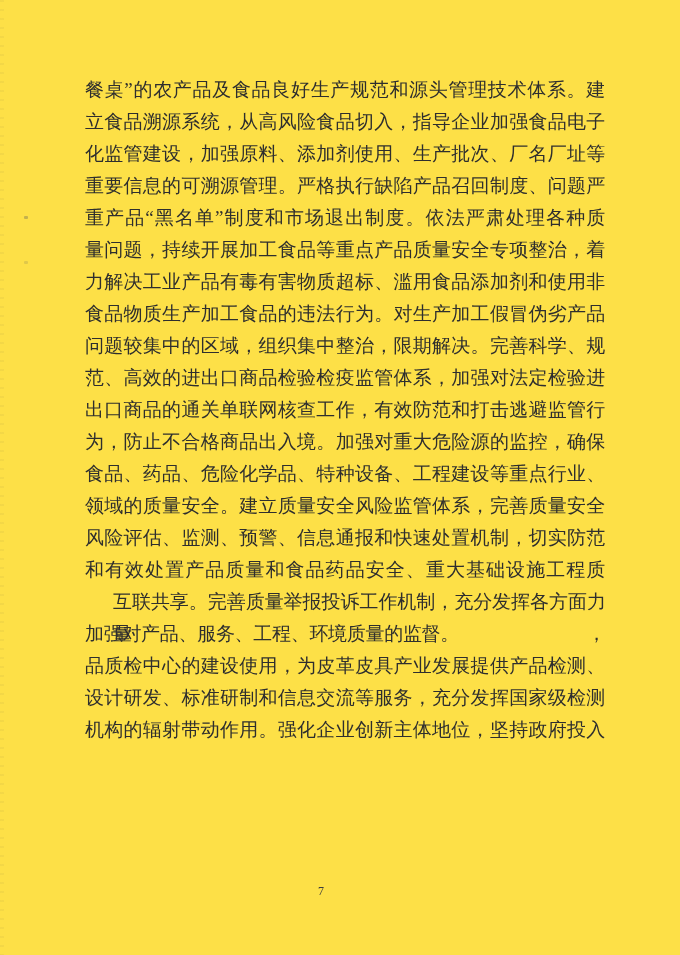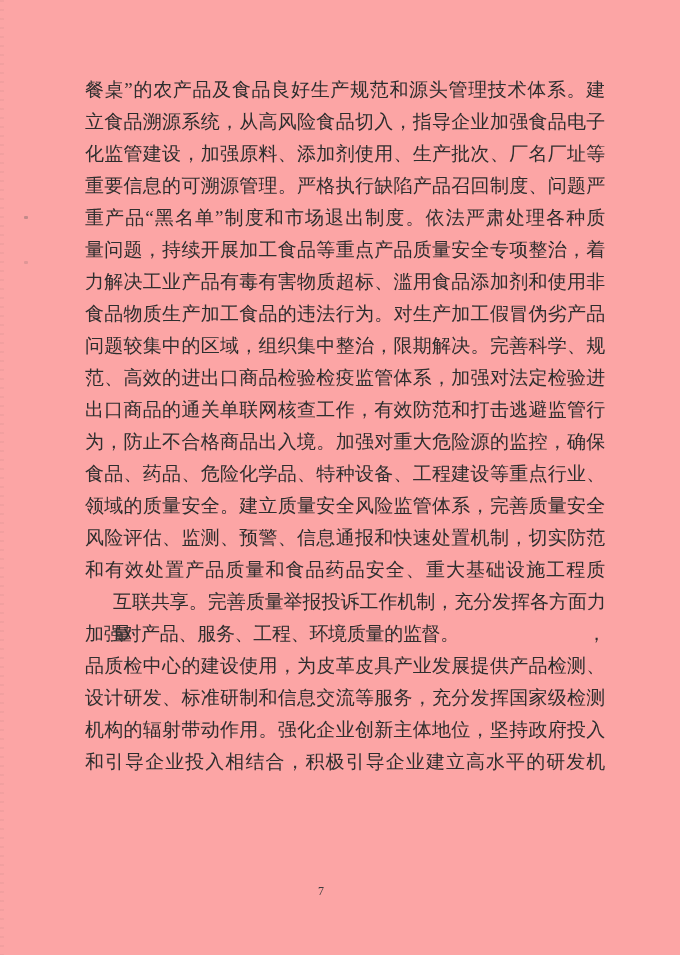--- a/index.html
+++ b/index.html
@@ -4,21 +4,21 @@
 <style>
   html, body {
     margin: 0;
     padding: 0;
     background: #ffffff;
   }
   .page {
     position: relative;
     width: 680px;
     height: 955px;
-    background: #fca5a5;
+    background: #fde047;
     overflow: hidden;
     font-family: "Liberation Serif", "DejaVu Serif", serif;
   }
   
   .scan-edge {
     position: absolute;
     left: 0;
     top: 0;
     bottom: 0;
     width: 4px;
@@ -107,19 +107,18 @@
       <div class="line">风险评估、监测、预警、信息通报和快速处置机制，切实防范</div>
       <div class="line">和有效处置产品质量和食品药品安全、重大基础设施工程质</div>
       <div class="line tight">互联共享。完善质量举报投诉工作机制，充分发挥各方面力量，</div>
       <div class="line flush-left">加强对产品、服务、工程、环境质量的监督。</div>
     </div>
 
     <div>
       <div class="line">品质检中心的建设使用，为皮革皮具产业发展提供产品检测、</div>
       <div class="line">设计研发、标准研制和信息交流等服务，充分发挥国家级检测</div>
       <div class="line">机构的辐射带动作用。强化企业创新主体地位，坚持政府投入</div>
-      <div class="line">和引导企业投入相结合，积极引导企业建立高水平的研发机</div>
     </div>
 
   </div>
 
   <div class="page-number">7</div>
 </div>
 
 </body></html>

